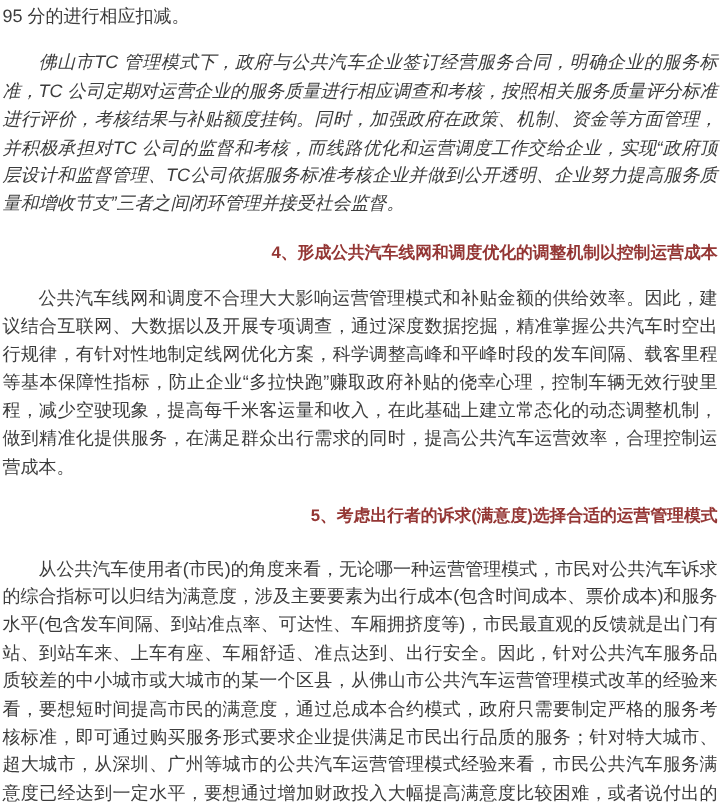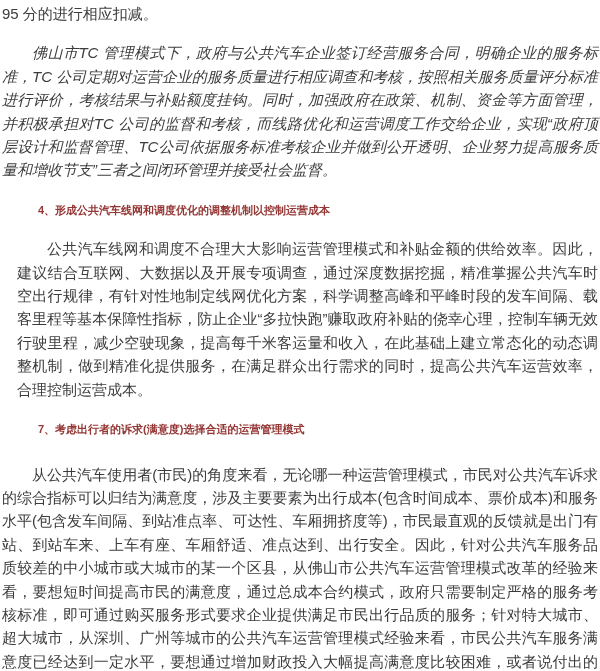--- a/index.html
+++ b/index.html
@@ -25,41 +25,41 @@
   }
   .intro-line {
     margin: 0;
     text-indent: 0;
   }
   .para {
     margin: 0;
     text-indent: 2em;
   }
   .para-1 { margin-top: 16px; font-style: italic; }
-  .para-2 { margin-top: 15px; margin-left: 15px; }
+  .para-2 { margin-top: 15px; }
   .para-3 { margin-top: 21px; }
   .heading {
     margin: 0;
     margin-top: 17px;
     padding-left: 36px;
-    font-size: 11px;
+    font-size: 14px;
     font-weight: bold;
     color: #943634;
-    text-align: left;
+    text-align: right;
     text-indent: 0;
   }
 </style>
 </head>
 <body>
 
 <div class="doc">
   <p class="intro-line">95 分的进行相应扣减。</p>
 
   <p class="para para-1">佛山市TC 管理模式下，政府与公共汽车企业签订经营服务合同，明确企业的服务标准，TC 公司定期对运营企业的服务质量进行相应调查和考核，按照相关服务质量评分标准进行评价，考核结果与补贴额度挂钩。同时，加强政府在政策、机制、资金等方面管理，并积极承担对TC 公司的监督和考核，而线路优化和运营调度工作交给企业，实现“政府顶层设计和监督管理、TC公司依据服务标准考核企业并做到公开透明、企业努力提高服务质量和增收节支”三者之间闭环管理并接受社会监督。</p>
 
   <h3 class="heading">4、形成公共汽车线网和调度优化的调整机制以控制运营成本</h3>
 
   <p class="para para-2">公共汽车线网和调度不合理大大影响运营管理模式和补贴金额的供给效率。因此，建议结合互联网、大数据以及开展专项调查，通过深度数据挖掘，精准掌握公共汽车时空出行规律，有针对性地制定线网优化方案，科学调整高峰和平峰时段的发车间隔、载客里程等基本保障性指标，防止企业“多拉快跑”赚取政府补贴的侥幸心理，控制车辆无效行驶里程，减少空驶现象，提高每千米客运量和收入，在此基础上建立常态化的动态调整机制，做到精准化提供服务，在满足群众出行需求的同时，提高公共汽车运营效率，合理控制运营成本。</p>
 
-  <h3 class="heading">7、考虑出行者的诉求(满意度)选择合适的运营管理模式</h3>
+  <h3 class="heading">5、考虑出行者的诉求(满意度)选择合适的运营管理模式</h3>
 
   <p class="para para-3">从公共汽车使用者(市民)的角度来看，无论哪一种运营管理模式，市民对公共汽车诉求的综合指标可以归结为满意度，涉及主要要素为出行成本(包含时间成本、票价成本)和服务水平(包含发车间隔、到站准点率、可达性、车厢拥挤度等)，市民最直观的反馈就是出门有站、到站车来、上车有座、车厢舒适、准点达到、出行安全。因此，针对公共汽车服务品质较差的中小城市或大城市的某一个区县，从佛山市公共汽车运营管理模式改革的经验来看，要想短时间提高市民的满意度，通过总成本合约模式，政府只需要制定严格的服务考核标准，即可通过购买服务形式要求企业提供满足市民出行品质的服务；针对特大城市、超大城市，从深圳、广州等城市的公共汽车运营管理模式经验来看，市民公共汽车服务满意度已经达到一定水平，要想通过增加财政投入大幅提高满意度比较困难，或者说付出的代价(财政压力)不可承受，必须从票价、成本、补贴以及市民需求等影响要素进行综合统筹考虑。</p>
 </div>
 
 </body></html>

